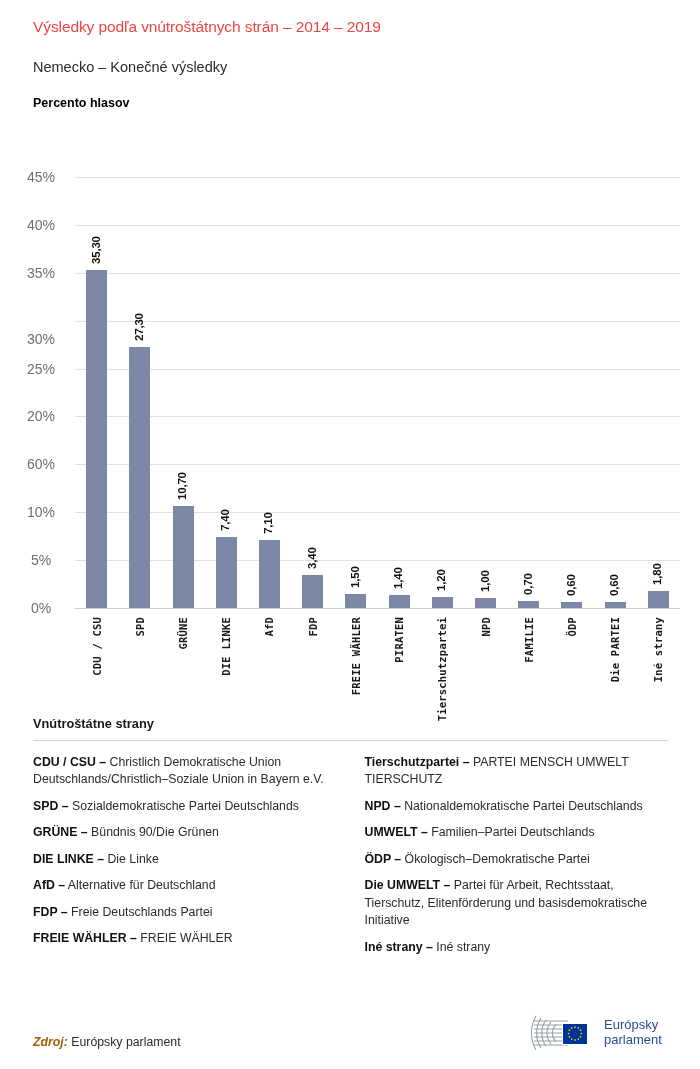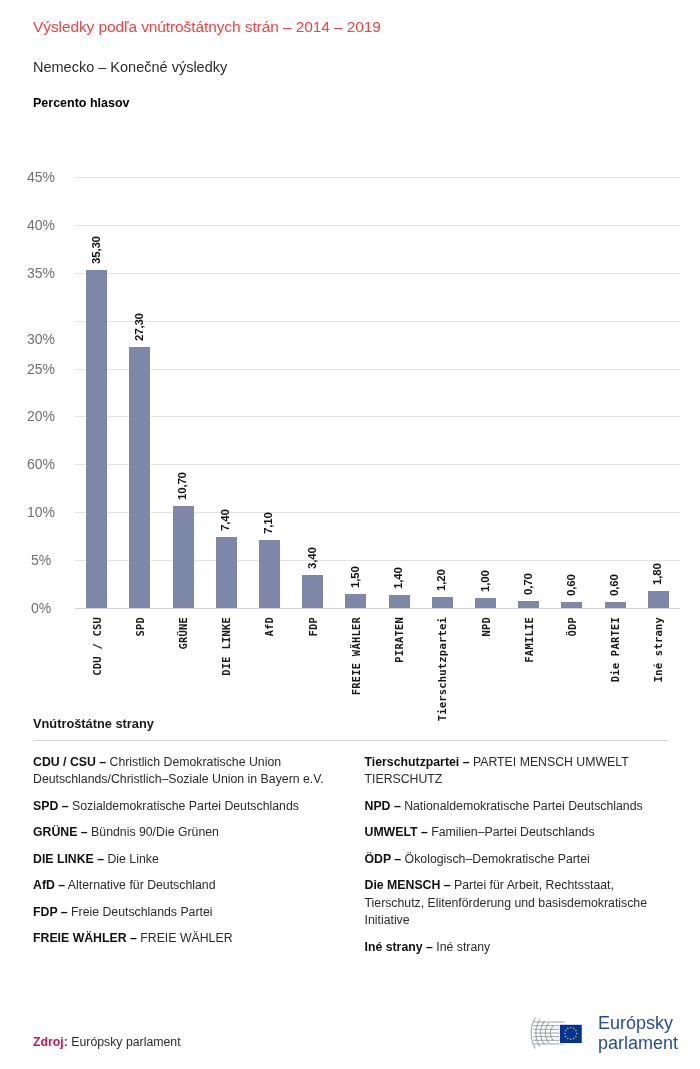--- a/index.html
+++ b/index.html
@@ -144,34 +144,34 @@
   }
 
   
   #footer {
     position: absolute;
     left: 33px;
     top: 1035px;
     font-size: 12.3px;
     color: #2b2b2b;
   }
-  #footer .src-label { font-weight: bold; color: #be185d; }
+  #footer .src-label { font-weight: bold; color: #a16207; font-style: italic; }
 
   #ep-logo {
     position: absolute;
     left: 528px;
     top: 1010px;
     width: 150px;
     height: 46px;
     display: flex;
     align-items: center;
   }
   #ep-logo-text {
     margin-left: 8px;
-    font-size: 18px;
+    font-size: 13px;
     line-height: 1.12;
     color: #264d99;
     font-weight: 400;
     white-space: pre-line;
   }
 </style>
 </head>
 <body>
 
 <div id="header">
@@ -272,21 +272,21 @@
         <div class="legend-item"><span class="abbr">DIE LINKE –</span><span> Die Linke</span></div>
         <div class="legend-item"><span class="abbr">AfD –</span><span> Alternative für Deutschland</span></div>
         <div class="legend-item"><span class="abbr">FDP –</span><span> Freie Deutschlands Partei</span></div>
         <div class="legend-item"><span class="abbr">FREIE WÄHLER –</span><span> FREIE WÄHLER</span></div>
       </div>
     <div class="legend-col" id="legend-col-right">
         <div class="legend-item"><span class="abbr">Tierschutzpartei –</span><span> PARTEI MENSCH UMWELT TIERSCHUTZ</span></div>
         <div class="legend-item"><span class="abbr">NPD –</span><span> Nationaldemokratische Partei Deutschlands</span></div>
         <div class="legend-item"><span class="abbr">UMWELT –</span><span> Familien–Partei Deutschlands</span></div>
         <div class="legend-item"><span class="abbr">ÖDP –</span><span> Ökologisch–Demokratische Partei</span></div>
-        <div class="legend-item"><span class="abbr">Die MENSCH –</span><span> Partei für Arbeit, Rechtsstaat, Tierschutz, Elitenförderung und basisdemokratische Initiative</span></div>
+        <div class="legend-item"><span class="abbr">Die UMWELT –</span><span> Partei für Arbeit, Rechtsstaat, Tierschutz, Elitenförderung und basisdemokratische Initiative</span></div>
         <div class="legend-item"><span class="abbr">Iné strany –</span><span> Iné strany</span></div>
       </div>
   </div>
 </div>
 
 <div id="footer">
   <span class="src-label">Zdroj:</span><span> Európsky parlament</span>
 </div>
 
 <div id="ep-logo">

